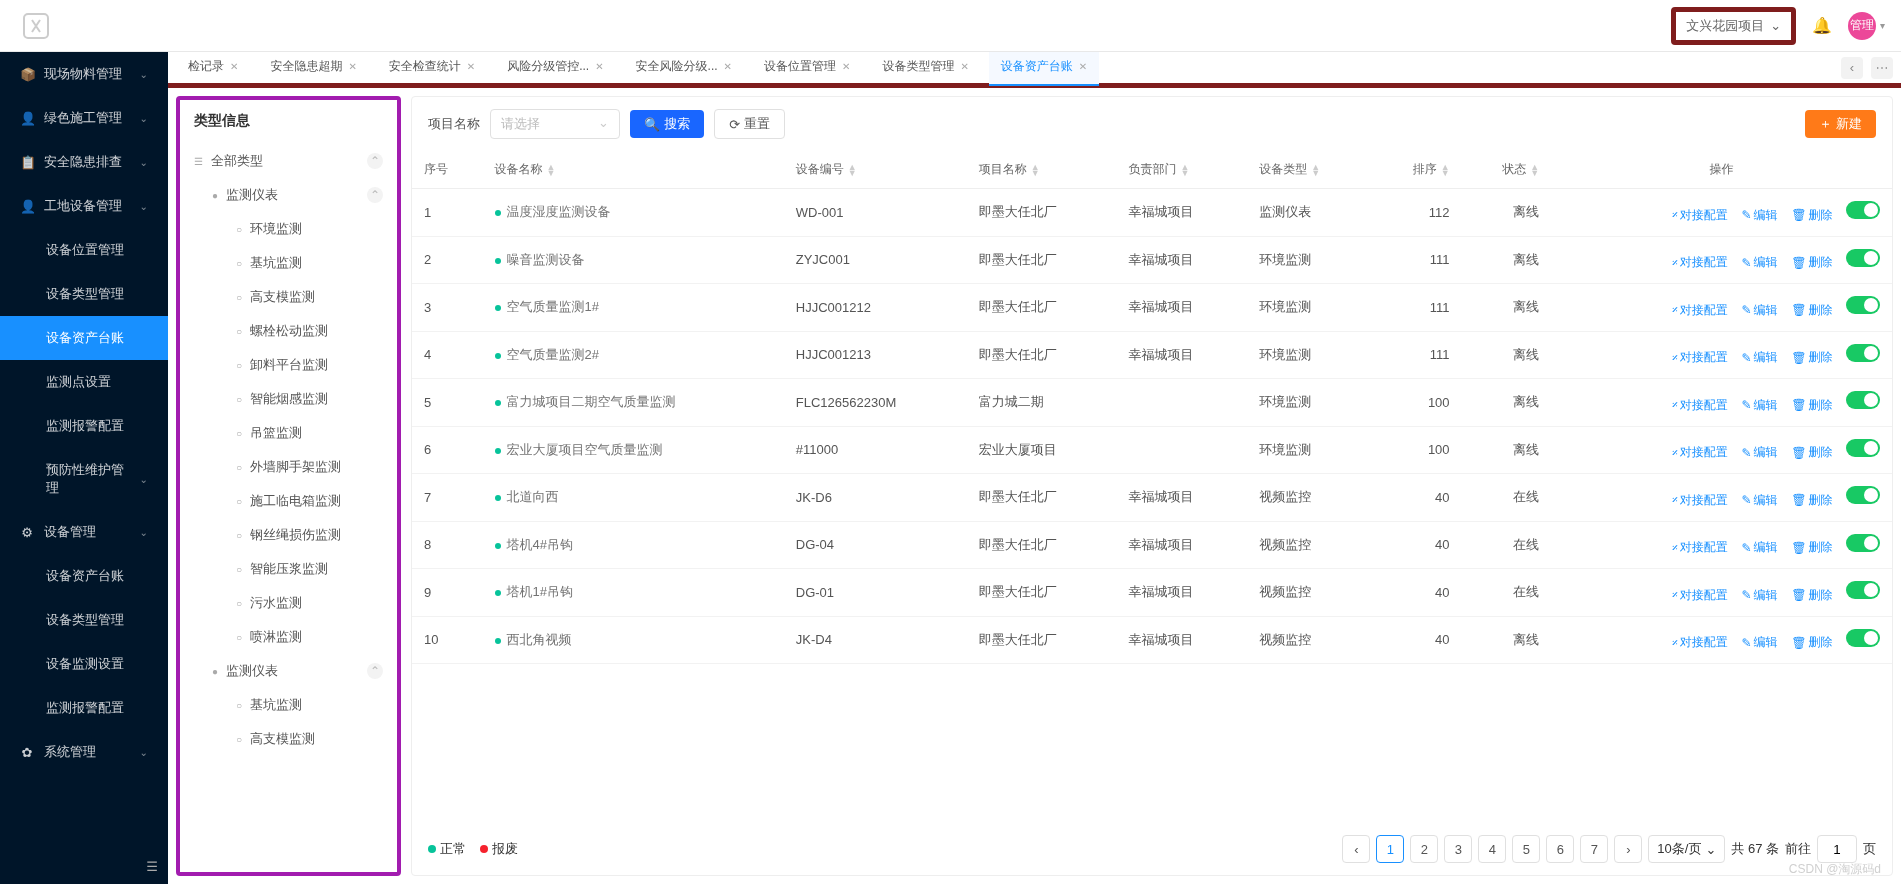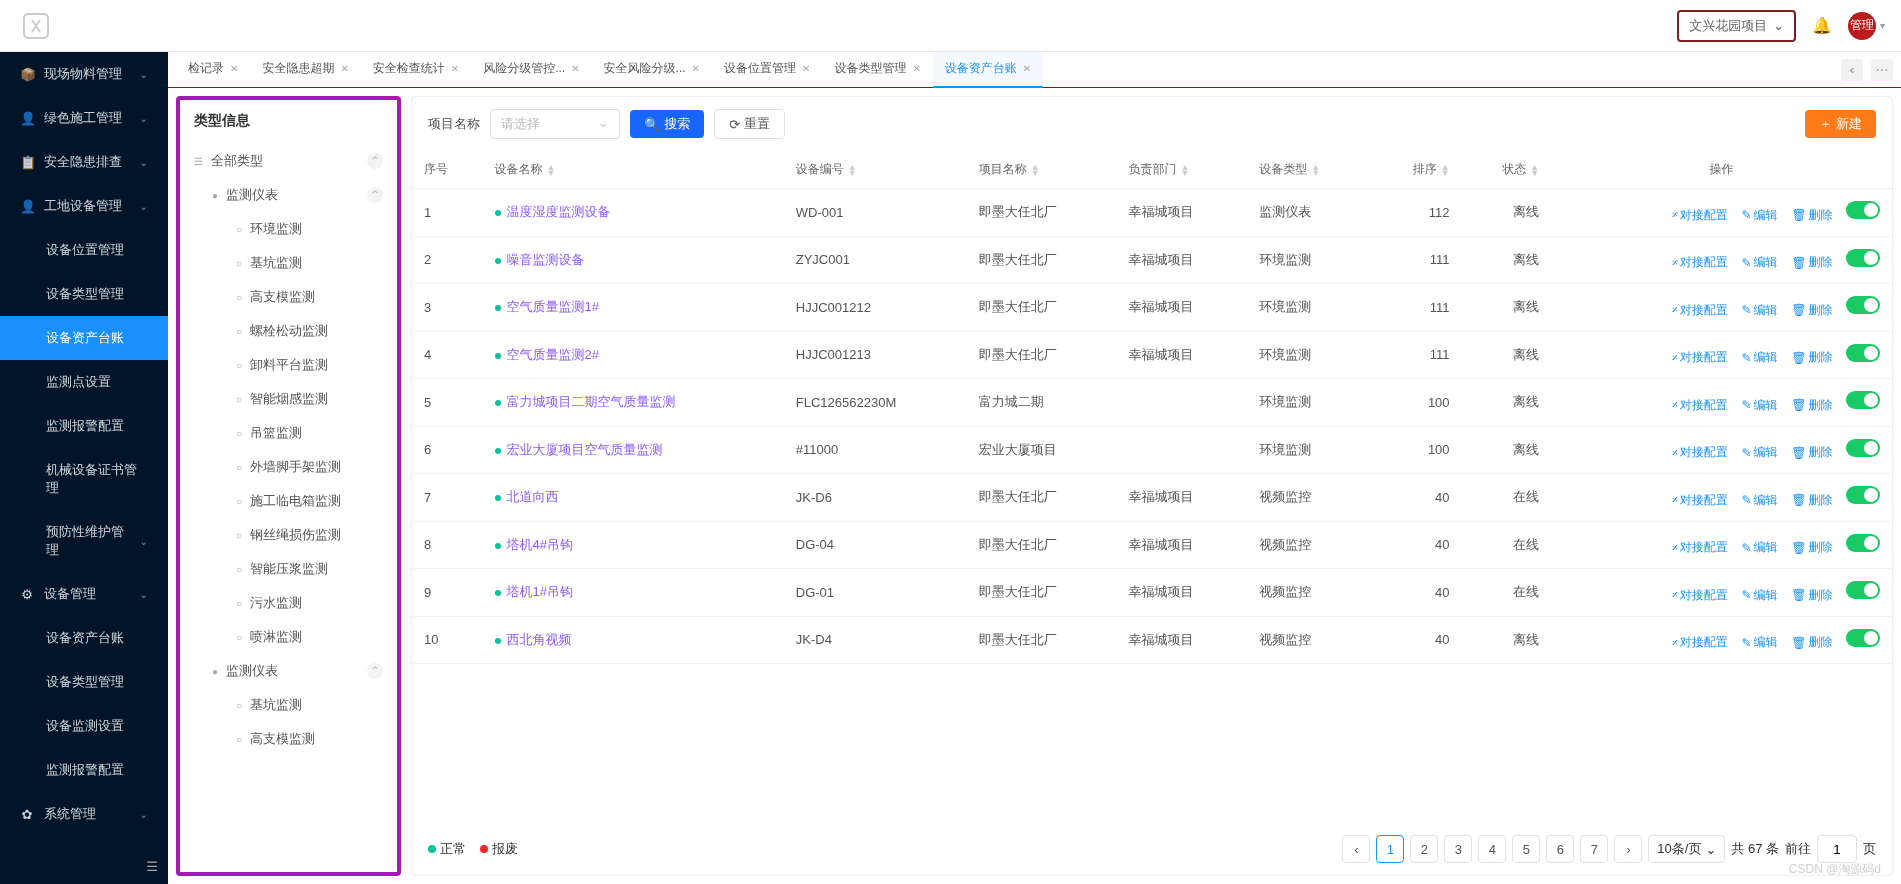--- a/index.html
+++ b/index.html
@@ -1,35 +1,35 @@
 <!DOCTYPE html>
 <html><head>
 <meta charset="utf-8">
 <style>
 * { box-sizing: border-box; margin: 0; padding: 0; }
 body { font-family: -apple-system, "PingFang SC", "Microsoft YaHei", sans-serif; font-size: 13px; color: #333; background: #fff; }
 .top-header { height: 52px; display: flex; align-items: center; justify-content: space-between; border-bottom: 1px solid #e8e8e8; padding: 0 16px; }
 .logo { width: 40px; height: 40px; display: flex; align-items: center; justify-content: center; color: #ccc; }
 .header-right { display: flex; align-items: center; gap: 16px; }
-.project-select { border: 2px solid #7f1d1d; border-radius: 4px; padding: 5px 10px; display: flex; align-items: center; gap: 6px; color: #666; cursor: pointer; }
+.project-select { border: 5px solid #7f1d1d; border-radius: 4px; padding: 5px 10px; display: flex; align-items: center; gap: 6px; color: #666; cursor: pointer; }
 .bell { color: #bbb; font-size: 16px; cursor: pointer; }
 .avatar-badge { display: flex; align-items: center; gap: 4px; cursor: pointer; }
-.avatar-circle { width: 28px; height: 28px; border-radius: 50%; background: #b91c1c; color: #fff; display: flex; align-items: center; justify-content: center; font-size: 12px; }
+.avatar-circle { width: 28px; height: 28px; border-radius: 50%; background: #ec4899; color: #fff; display: flex; align-items: center; justify-content: center; font-size: 12px; }
 
 .layout { display: flex; height: calc(100vh - 52px); }
 .sidebar { width: 168px; background: #001529; color: rgba(255,255,255,0.8); overflow-y: auto; display:flex; flex-direction:column; }
 .menu-item { padding: 13px 20px; display: flex; align-items: center; gap: 10px; cursor: pointer; font-size: 13px; }
 .menu-item.sub { padding-left: 46px; }
 .menu-item.active { background: #1890ff; color: #fff; }
 .menu-icon { width: 14px; text-align:center; }
 .menu-arrow { margin-left: auto; font-size: 10px; opacity:0.6; }
 .sidebar-collapse { margin-top:auto; padding:10px; text-align:right; color:#aaa; cursor:pointer; }
 
 .main { flex: 1; display: flex; flex-direction: column; overflow: hidden; }
-.tabs-bar { height: 36px; display: flex; align-items: center; border-bottom: 1px solid #7f1d1d; padding: 0 8px; gap:0; }
+.tabs-bar { height: 36px; display: flex; align-items: center; border-bottom: 5px solid #7f1d1d; padding: 0 8px; gap:8px; }
 .tab { padding: 0 12px; height: 36px; display: flex; align-items: center; gap: 6px; font-size: 12px; cursor: pointer; border-bottom: 2px solid transparent; color:#555;}
 .tab.active { color: #1890ff; border-bottom-color: #1890ff; background:#f5f9ff;}
 .tab-close { color: #aaa; font-size: 10px; }
 .tabs-overflow { margin-left: auto; display:flex; gap:8px;}
 .tabs-overflow-btn { background:#f2f2f2; border-radius:4px; width:22px; height:22px; display:flex; align-items:center; justify-content:center; color:#888; cursor:pointer;}
 
 .content-row { flex: 1; display: flex; overflow: hidden; padding: 8px; gap: 10px;}
 .tree-panel { width: 225px; border: 4px solid #a21caf; border-radius:4px; padding: 12px 8px; overflow-y: auto; }
 .tree-title { font-size: 14px; font-weight: 600; margin-bottom: 14px; padding-left:6px;}
 .tree-node { display: flex; align-items: center; padding: 8px 6px; cursor: pointer; font-size: 13px; color:#555; }
@@ -48,21 +48,21 @@
 .btn-default { border:1px solid #e0e0e0; color:#555; }
 .btn-orange { background:#ff7a18; color:#fff; }
 .filter-spacer { flex:1; }
 
 .table-wrap { flex:1; overflow:auto; }
 table { width:100%; border-collapse:collapse; }
 th { text-align:left; font-weight:500; font-size:12px; color:#666; padding:10px 12px; border-bottom:1px solid #eee; white-space:nowrap;}
 td { padding:12px 12px; border-bottom:1px solid #f2f2f2; font-size:13px; color:#555; white-space:nowrap;}
 .sort-arrows { color:#ccc; font-size:9px; display:inline-flex; flex-direction:column; line-height:6px; margin-left:4px; vertical-align:middle;}
 .dot-normal { display:inline-block; width:6px; height:6px; border-radius:50%; background:#07c39a; margin-right:6px; }
-.link { color:#8b5cf6; cursor:pointer; }
+.link { color:#737373; cursor:pointer; }
 .actions a { color:#1890ff; margin-right:10px; cursor:pointer; font-size:12px; display:inline-flex; align-items:center; gap:2px;}
 .switch { width:34px; height:18px; border-radius:10px; background:#18c964; position:relative; display:inline-block; cursor:pointer;}
 .switch::after { content:""; position:absolute; right:2px; top:2px; width:14px; height:14px; border-radius:50%; background:#fff;}
 
 .table-footer { display:flex; align-items:center; padding:12px 16px; gap:14px; }
 .legend-dot { width:8px; height:8px; border-radius:50%; display:inline-block; margin-right:4px;}
 .legend-green { background:#07c39a;}
 .legend-red { background:#f5222d;}
 .pager { margin-left:auto; display:flex; align-items:center; gap:6px; }
 .pg-btn { min-width:28px; height:28px; border:1px solid #e0e0e0; border-radius:4px; display:flex; align-items:center; justify-content:center; cursor:pointer; color:#555;}
@@ -124,23 +124,20 @@
         <span>设备类型管理</span>
       </div>
       <div class="menu-item sub active">
         <span>设备资产台账</span>
       </div>
       <div class="menu-item sub">
         <span>监测点设置</span>
       </div>
       <div class="menu-item sub">
         <span>监测报警配置</span>
-      </div>
-      <div class="menu-item sub">
-        <span>机械设备证书管理</span>
       </div>
       <div class="menu-item sub">
         <span>预防性维护管理</span>
         <span class="menu-arrow">⌄</span>
       </div>
       <div class="menu-item">
         <span class="menu-icon">⚙</span>
         <span>设备管理</span>
         <span class="menu-arrow">⌄</span>
       </div>

